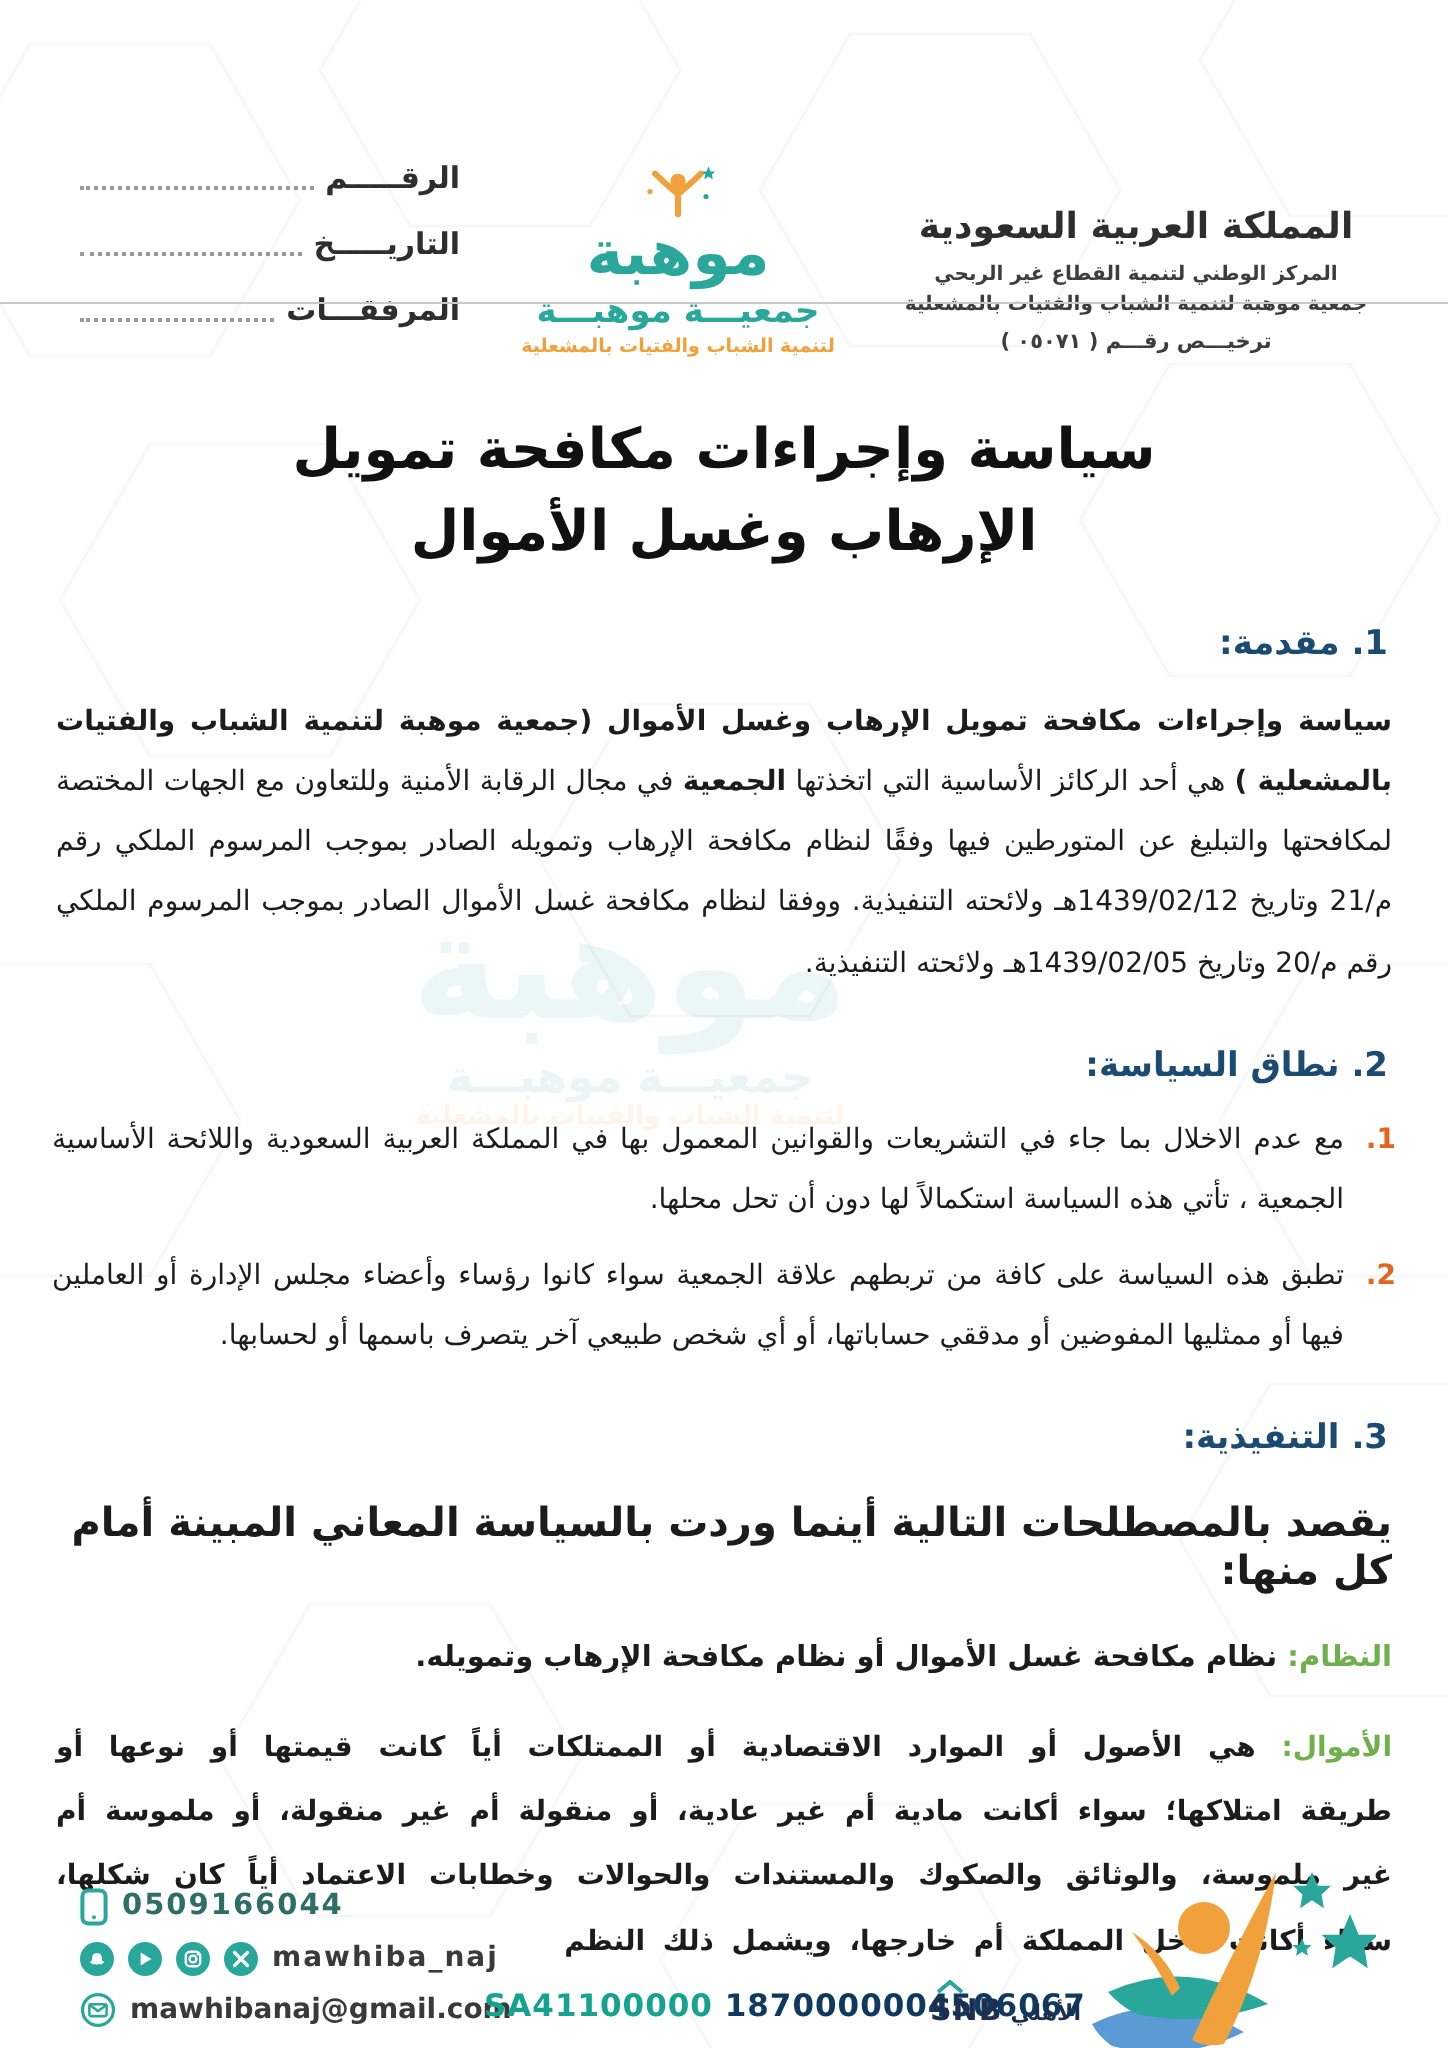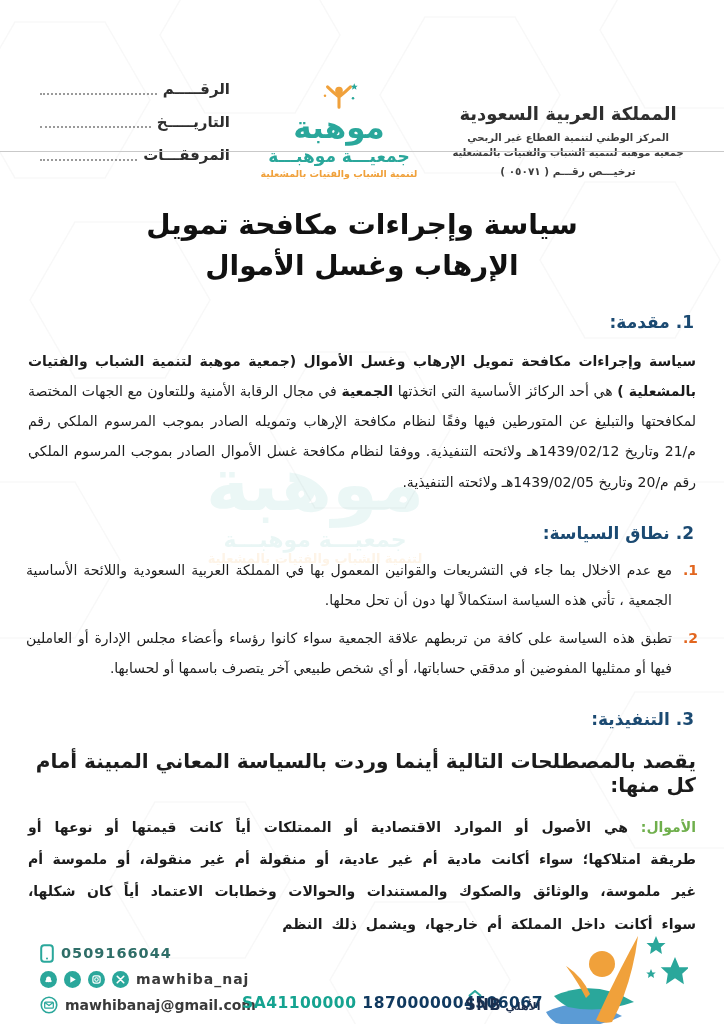--- a/index.html
+++ b/index.html
@@ -174,20 +174,21 @@
       <div class="scope-item">
         <span class="li-num">2.</span>
         <span class="li-text">تطبق هذه السياسة على كافة من تربطهم علاقة الجمعية سواء كانوا رؤساء وأعضاء مجلس الإدارة أو العاملين فيها أو ممثليها المفوضين أو مدققي حساباتها، أو أي شخص طبيعي آخر يتصرف باسمها أو لحسابها.</span>
       </div>
     </div>
 
     <h2 class="sec-head"><span class="sec-num">3.</span> <span>التنفيذية:</span></h2>
 
     <p class="def-lead">يقصد بالمصطلحات التالية أينما وردت بالسياسة المعاني المبينة أمام كل منها:</p>
 
+    <p class="def-line"><span class="term">النظام:</span><span> نظام مكافحة غسل الأموال أو نظام مكافحة الإرهاب وتمويله.</span></p>
 
     <p class="def-para"><span class="term">الأموال:</span><span> هي الأصول أو الموارد الاقتصادية أو الممتلكات أياً كانت قيمتها أو نوعها أو طريقة امتلاكها؛ سواء أكانت مادية أم غير عادية، أو منقولة أم غير منقولة، أو ملموسة أم غير ملموسة، والوثائق والصكوك والمستندات والحوالات وخطابات الاعتماد أياً كان شكلها، سواء أكانت داخل المملكة أم خارجها، ويشمل ذلك النظم</span></p>
   </main>
 
   <footer>
 
     <div class="contact">
       <div class="contact-row">
         <svg width="14" height="19" viewBox="0 0 14 19">
           <rect x="1.2" y="1.2" width="11.6" height="16.6" rx="3" fill="none" stroke="#2aa79b" stroke-width="2"></rect>

